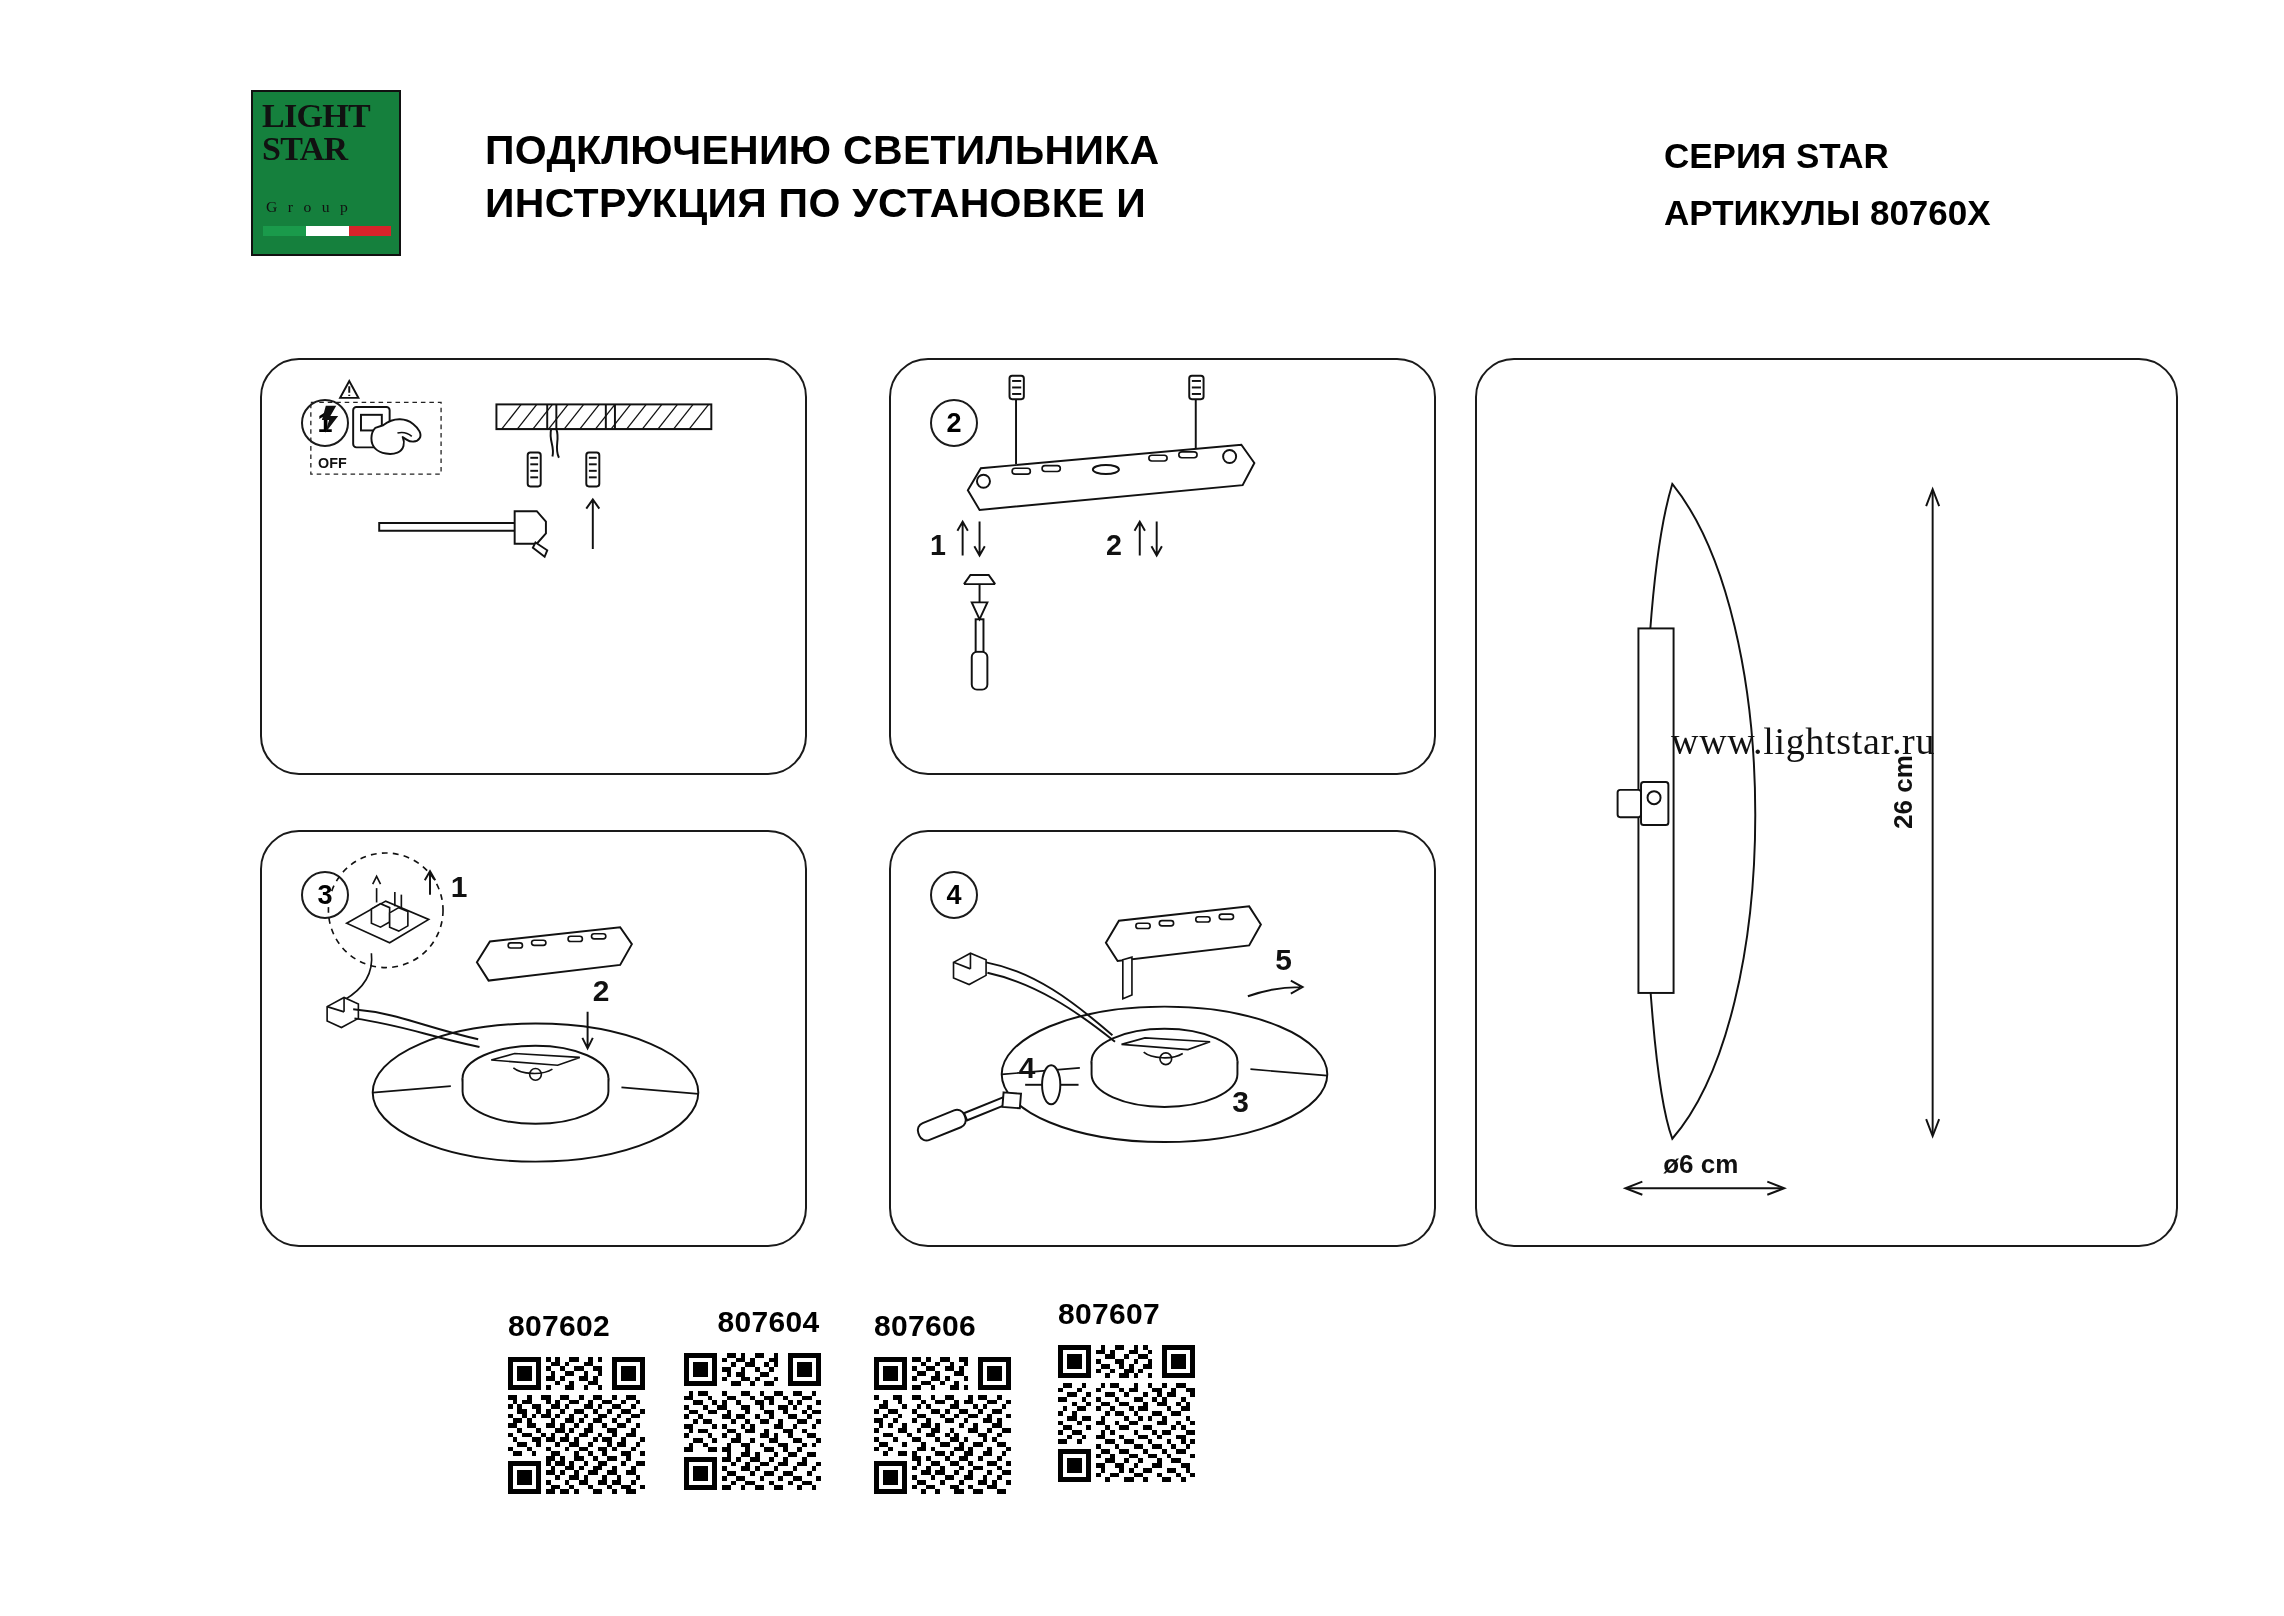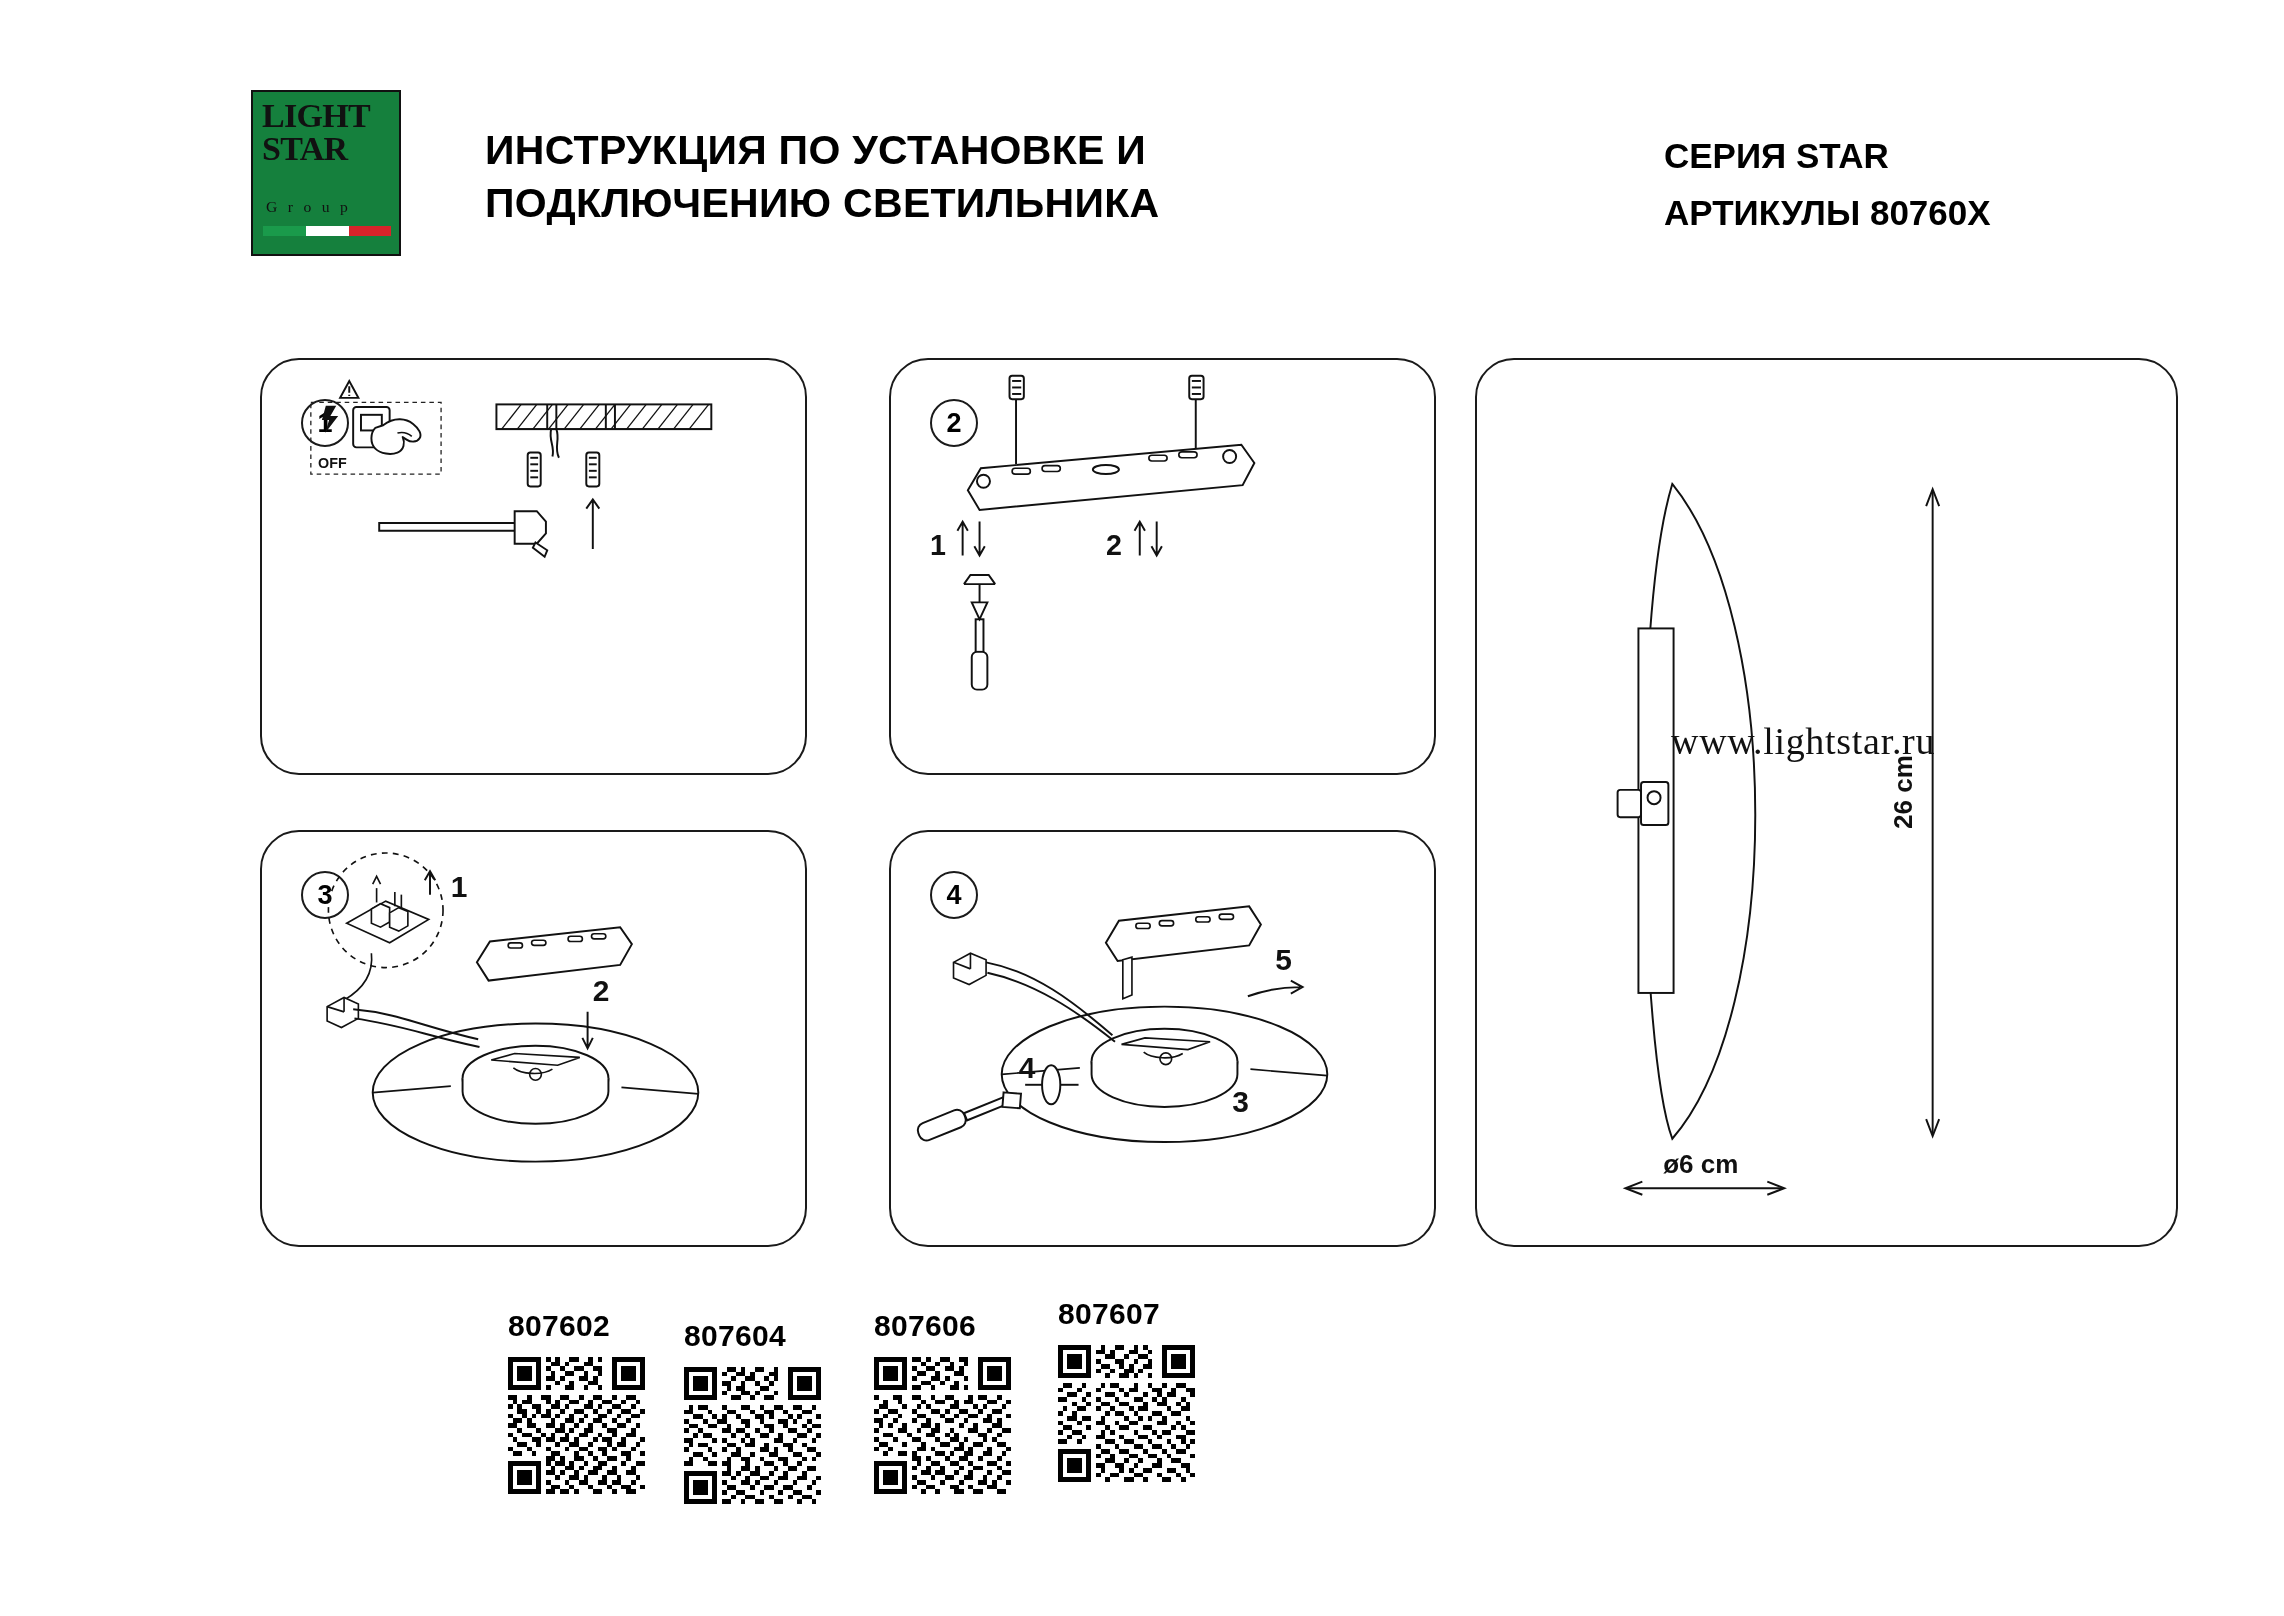--- a/index.html
+++ b/index.html
@@ -151,22 +151,22 @@
     </div>
     <div class="logo-group">G r o u p</div>
     <div class="logo-flag">
       <span style="background:#1a9a4b"></span>
         <span style="background:#ffffff"></span>
         <span style="background:#d8232a"></span>
     </div>
   </div>
 
   <div class="main-title">
+    <div>ПОДКЛЮЧЕНИЮ СВЕТИЛЬНИКА</div>
     <div>ИНСТРУКЦИЯ ПО УСТАНОВКЕ И</div>
-    <div>ПОДКЛЮЧЕНИЮ СВЕТИЛЬНИКА</div>
   </div>
 
   <div class="series-block">
     <div>СЕРИЯ STAR</div>
     <div>АРТИКУЛЫ 80760X</div>
   </div>
 </div>
 
 <div class="panel" id="panel-1">
   <div class="step-badge">1</div>
@@ -622,21 +622,21 @@
         <rect x="8" y="28" width="2" height="1"></rect>
           <rect x="11" y="28" width="2" height="1"></rect>
           <rect x="14" y="28" width="1" height="1"></rect>
         <rect x="18" y="28" width="2" height="1"></rect>
           <rect x="22" y="28" width="1" height="1"></rect>
           <rect x="25" y="28" width="2" height="1"></rect>
       </g>
     </svg>
   </div>
 
-  <div class="code-item" style="left:684px; top:30px;">
+  <div class="code-item" style="left:684px; top:16px;text-align:center;">
     <div class="code-label">807604</div>
     <svg class="qr" viewBox="0 0 29 29" shape-rendering="crispEdges">
       <rect width="29" height="29" fill="#fff"></rect>
       <g fill="#000">
         <rect x="0" y="0" width="7" height="1"></rect>
           <rect x="0" y="6" width="7" height="1"></rect>
         <rect x="0" y="0" width="1" height="7"></rect>
           <rect x="6" y="0" width="1" height="7"></rect>
         <rect x="2" y="2" width="3" height="3"></rect>
         <rect x="22" y="0" width="7" height="1"></rect>

